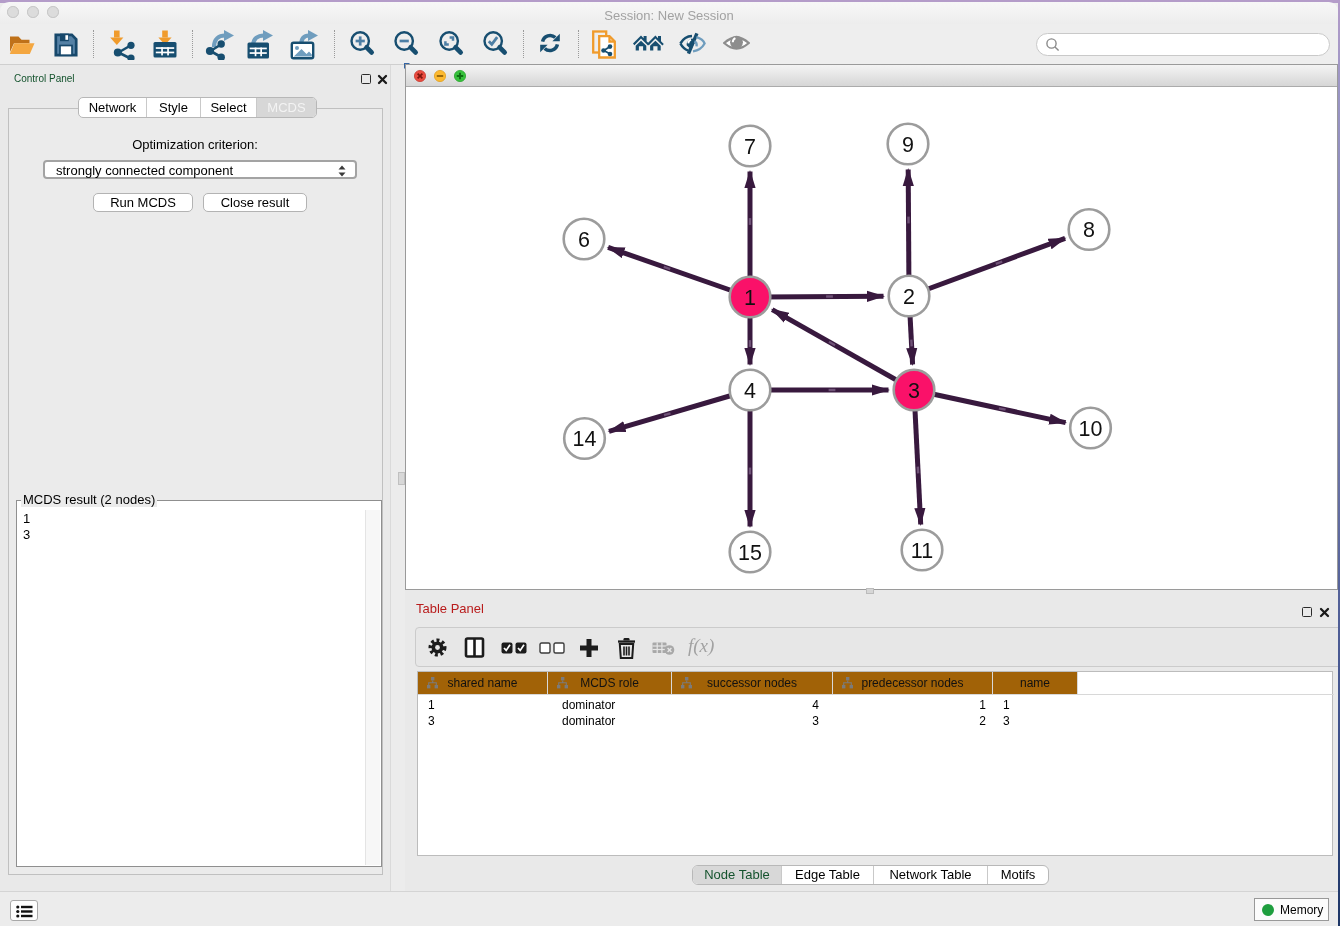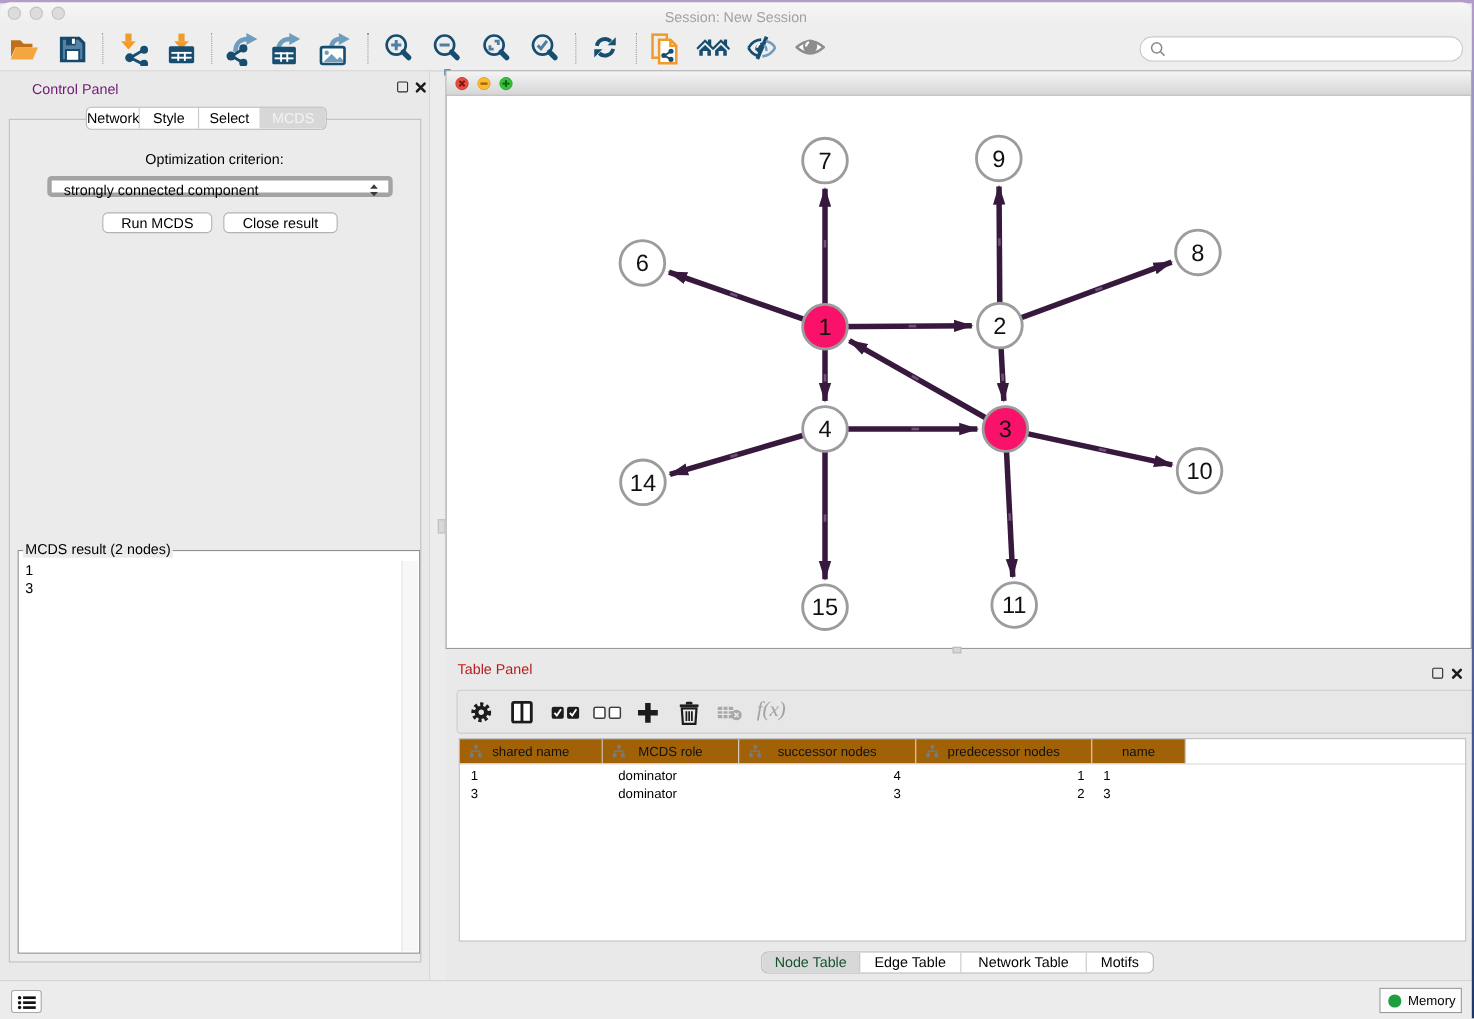--- a/index.html
+++ b/index.html
@@ -18,29 +18,29 @@
 
 
 #toolbar { left:0; top:24px; width:1338px; height:41px; background:#eeeeee; border-bottom:1px solid #cfcfcf; }
 .sep { position:absolute; top:6px; height:28px; width:0; border-left:1px dotted #9a9a9a; }
 .ticon { position:absolute; top:4px; }
 #searchbox { position:absolute; left:1036px; top:9px; width:294px; height:23px; background:#fff;
   border:1px solid #c9c9c9; border-radius:12px; }
 
 
 #leftpanel { left:0; top:65px; width:391px; height:826px; background:#e9e9e9; border-right:1px solid #dadada; }
-#cp-title { left:29px; top:8px; font-size:13px; color:#701a75; position:absolute; }
+#cp-title { left:14px; top:8px; font-size:10px; color:#14532d; position:absolute; }
 #cp-content { position:absolute; left:8px; top:43px; width:375px; height:767px;
   border:1px solid #c0c0c0; background:#ebebeb; }
 #cp-tabs { position:absolute; left:78px; top:32px; height:21px; display:flex;
   border:1px solid #b7b7b7; border-radius:5px; overflow:hidden; background:#fff; }
 .cptab { font-size:13px; color:#000; padding:2px 0 0 0; text-align:center; border-right:1px solid #c9c9c9; }
 #opt-label { position:absolute; left:0; top:72px; width:100%; text-align:center; font-size:13px; color:#000; }
 #opt-select { position:absolute; left:43px; top:95px; width:314px; height:19px; background:#fff;
-  border:4px solid #a3a3a3; border-radius:4px; font-size:13px; color:#000; padding-left:11px; line-height:17px; }
+  border:2px solid #a3a3a3; border-radius:4px; font-size:13px; color:#000; padding-left:11px; line-height:17px; }
 .cpbtn { position:absolute; top:128px; height:19px; background:#fff; border:1px solid #b3b3b3;
   border-radius:5px; font-size:13px; color:#000; text-align:center; line-height:17px; }
 #resultbox { position:absolute; left:16px; top:435px; width:366px; height:367px;
   background:#fff; border:1px solid #8f8f8f; }
 #resultlegend { position:absolute; left:21px; top:427px; background:#ebebeb; font-size:13px; color:#000; padding:0 2px; }
 #resultscroll { position:absolute; right:1px; top:9px; bottom:1px; width:15px; background:#f7f7f7; border-left:1px solid #e4e4e4; }
 
 
 #netframe { left:405px; top:64px; width:933px; height:526px; border:1px solid #9a9a9a; background:#fff; }
 #nf-titlebar { position:absolute; left:0; top:0; width:100%; height:22px;
@@ -243,21 +243,21 @@
 </div>
 
 <div class="abs" id="leftpanel">
   <div id="cp-title">Control Panel</div>
   <div style="position:absolute;left:361px;top:9px;width:10px;height:10px;border:1.4px solid #2b2b2b;border-radius:1.5px;"></div>
 <svg style="position:absolute;left:376px;top:8px;" width="13" height="13" viewBox="0 0 13 13">
       <path d="M3,3 L10,10 M10,3 L3,10" stroke="#1a1a1a" stroke-width="2.3" stroke-linecap="round"></path>
     </svg>
   <div id="cp-content"></div>
   <div id="cp-tabs">
-    <div class="cptab" style="width:48px;">Network</div>
+    <div class="cptab" style="width:68px;">Network</div>
     <div class="cptab" style="width:54px;">Style</div>
     <div class="cptab" style="width:56px;">Select</div>
     <div class="cptab" style="width:59px;background:#d7d7d7;color:#f3f3f3;border-right:none;">MCDS</div>
   </div>
   <div id="opt-label">Optimization criterion:</div>
   <div id="opt-select">strongly connected component<svg width="16" height="16" style="position:absolute;right:5px;top:1px;">
         <path d="M4.5,6.5 L8,2.5 L11.5,6.5 Z" fill="#3a3a3a"></path>
         <path d="M4.5,9.5 L8,13.5 L11.5,9.5 Z" fill="#3a3a3a"></path>
       </svg></div>
   <div class="cpbtn" style="left:93px; width:100px;">Run MCDS</div>

